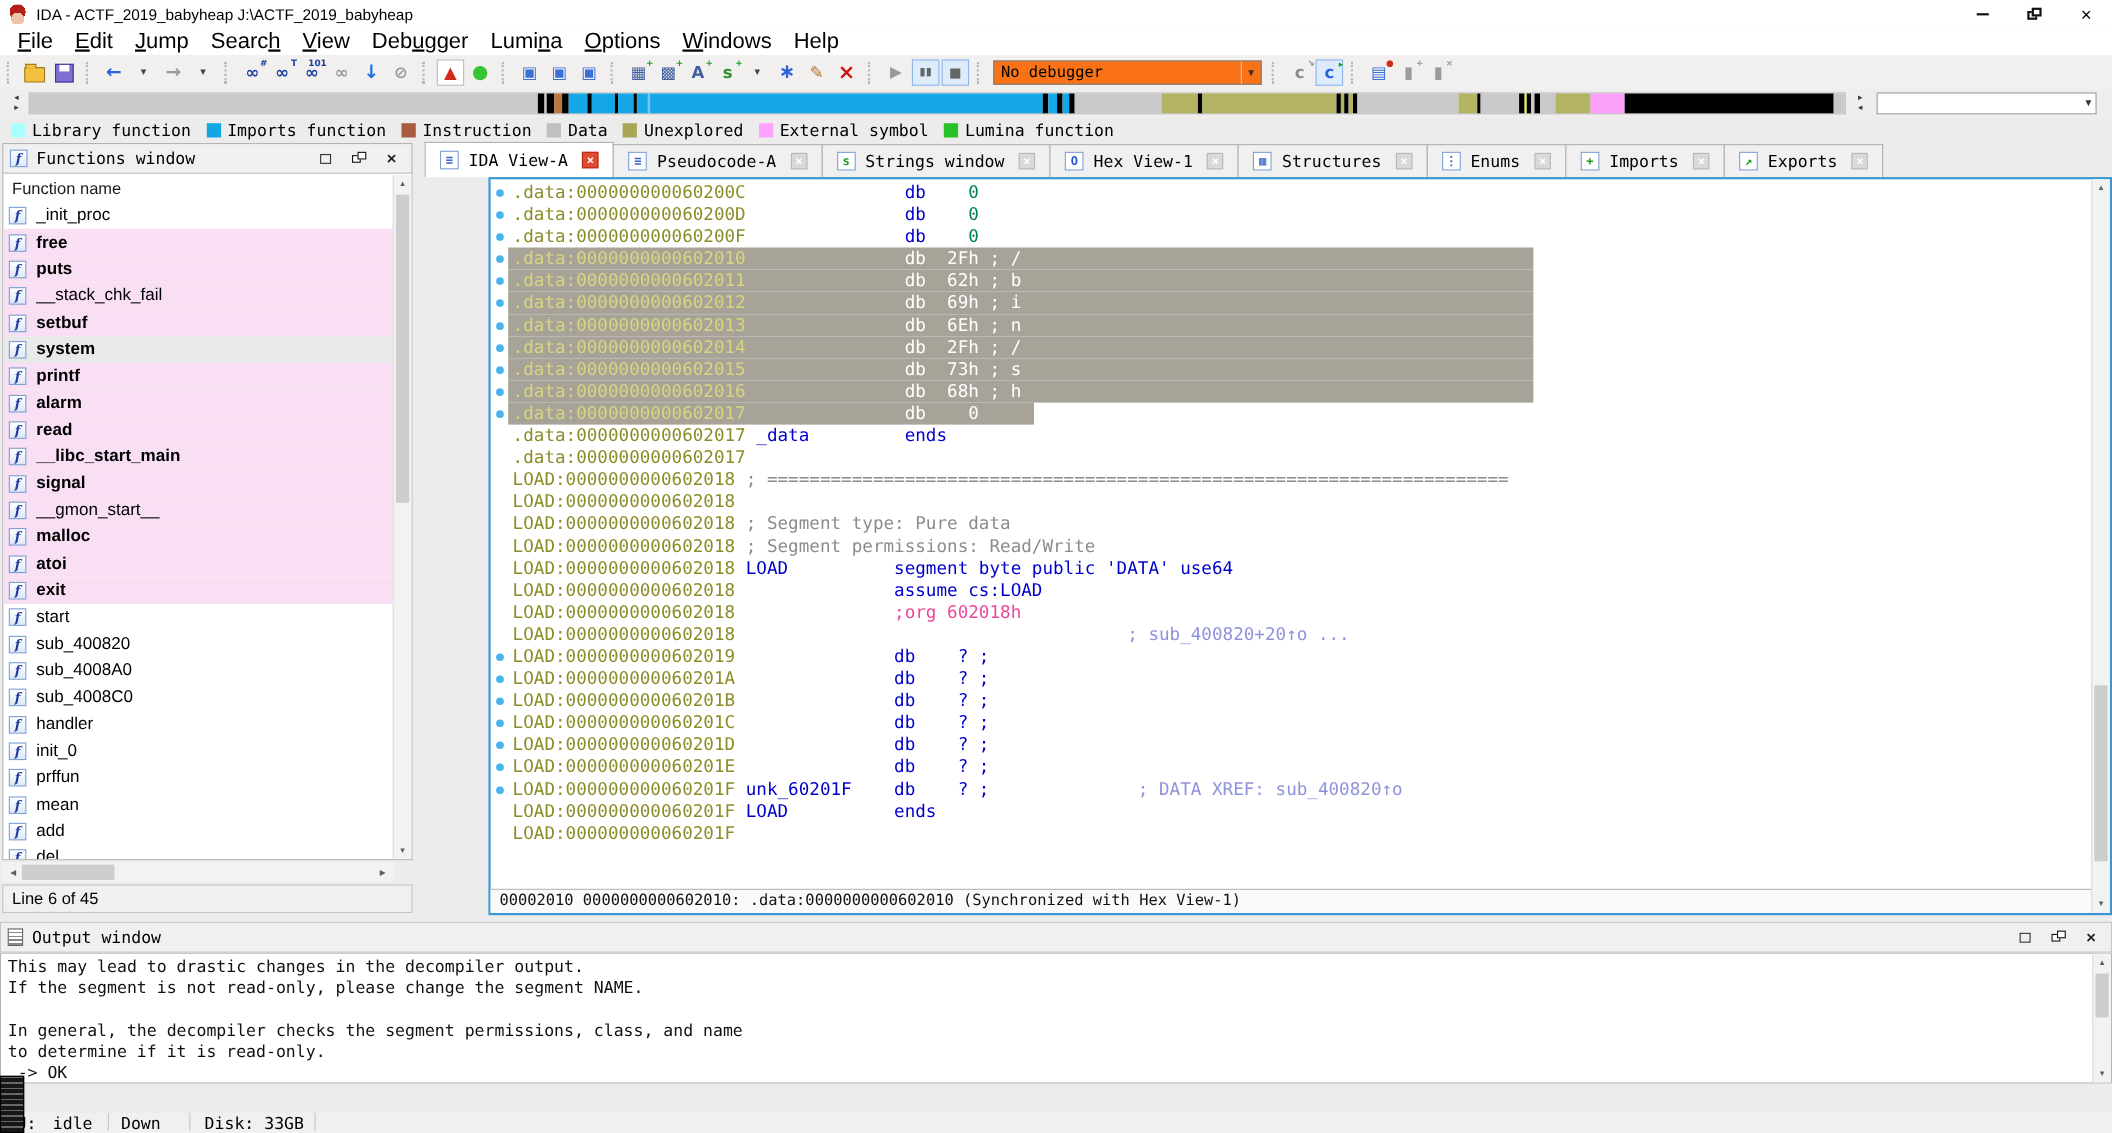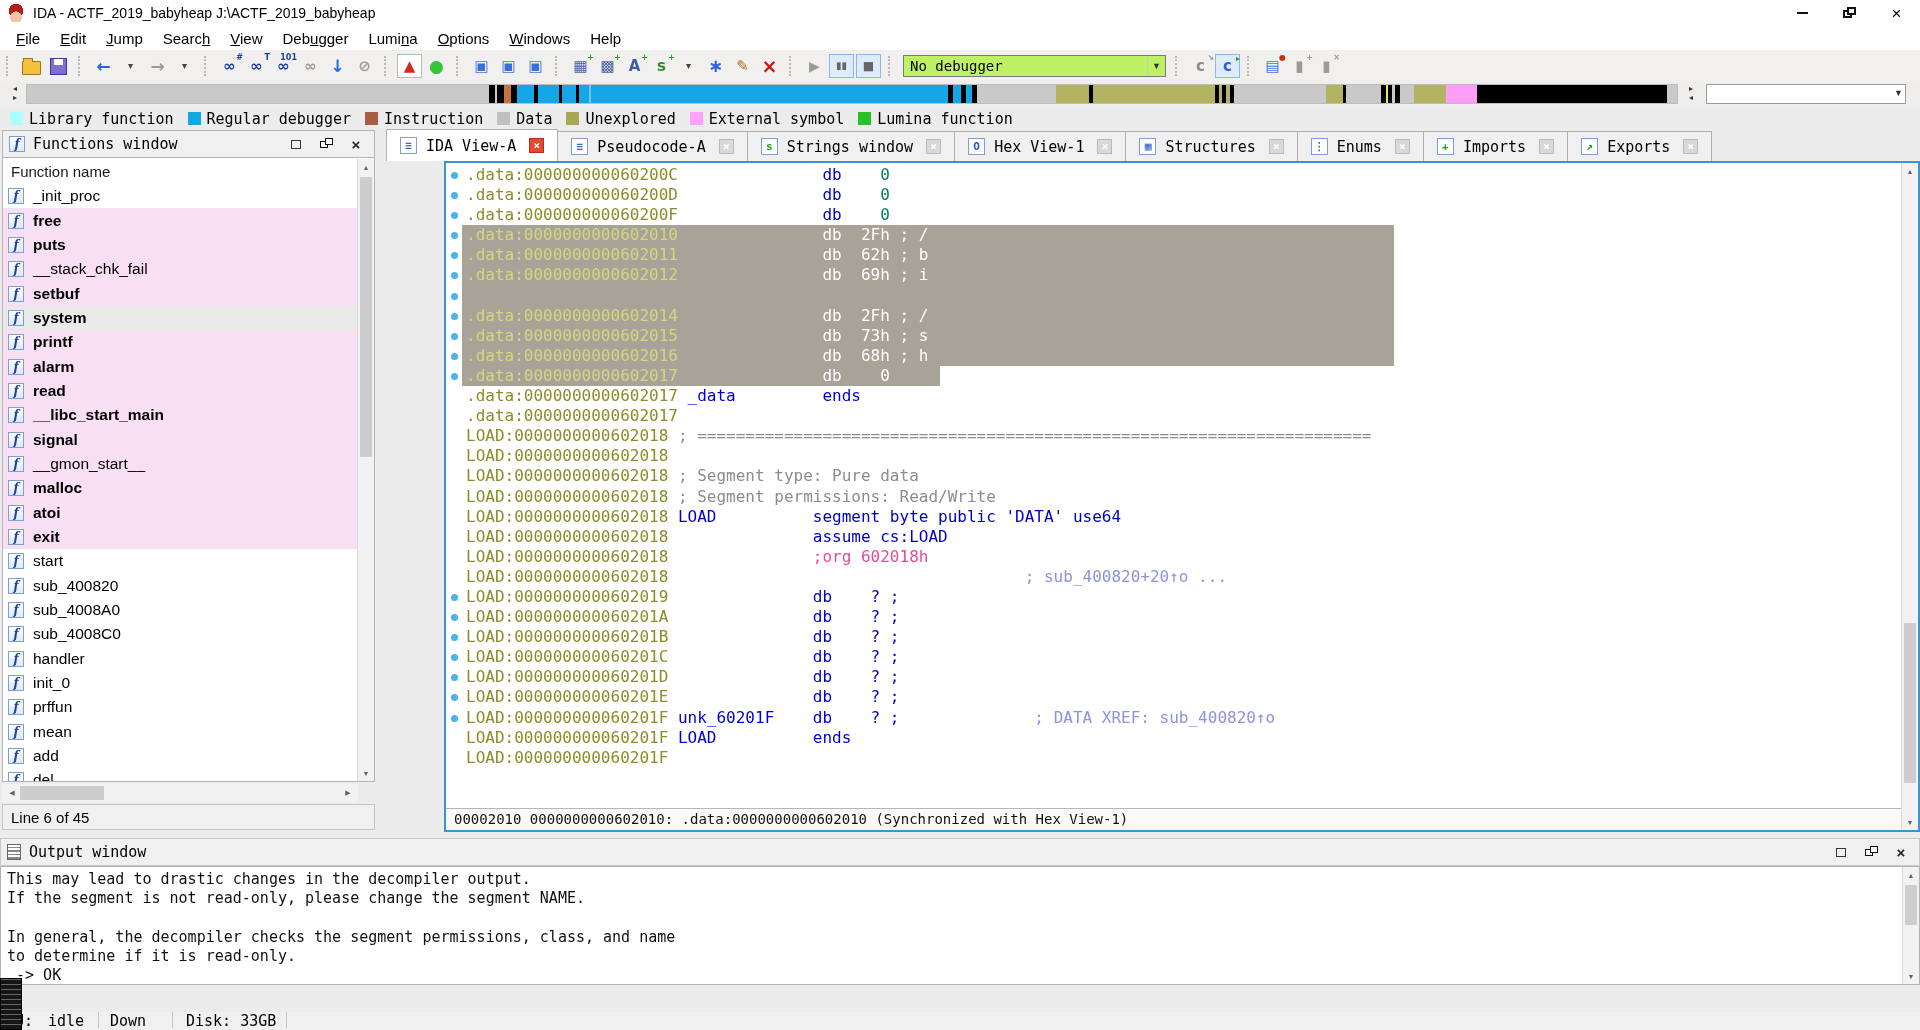--- a/index.html
+++ b/index.html
@@ -16,36 +16,36 @@
   .winbtns{margin-left:auto;display:flex;height:100%}
   .wb{width:47px;display:flex;align-items:center;justify-content:center;height:100%}
   .wb-min i{display:block;width:11px;height:2px;background:#111}
   .sq{display:block;width:10px;height:9px;border:2px solid #111;box-sizing:border-box}
   .rest{position:relative;width:13px;height:12px}
   .rest i{position:absolute;display:block;width:9px;height:8px;border:2px solid #111;box-sizing:border-box;background:#fff}
   .rest i.b{left:0;top:3px}.rest i.t{right:0;top:0}
   .wb-close{font-size:17px;line-height:1}
   
   .menubar{position:absolute;left:0;top:26px;width:1920px;height:24px;background:#fff;display:flex;align-items:center;padding-left:6px;box-sizing:border-box}
-  .mitem{padding:0 10px;font-size:15px}
+  .mitem{padding:0 10px;font-size:20px}
   .mitem .u{text-decoration:underline}
   
   .toolbar{position:absolute;left:0;top:50px;width:1920px;height:32px;background:#f1f0ee;
            display:flex;align-items:center;border-bottom:1px solid #e2e1df}
   .tbhandle{width:5px;height:20px;border-left:2px dotted #b9b9b9;margin:0 5px 0 6px}
   .tbi{width:25px;height:24px;display:flex;align-items:center;justify-content:center;position:relative;margin:0 1px;font-family:"DejaVu Sans",sans-serif}
   .tbi .g{font-size:15px;line-height:1}
   .tbi .sup{position:absolute;top:0;right:-1px;font-size:8px;font-weight:bold;line-height:1}
   .tbi.boxed{border:1px solid #8fb6e8;background:#ddebfb;box-sizing:border-box}
   .tbi.boxed2{border:1px solid #b9b9b9;background:#fff;box-sizing:border-box}
   .ic-open{width:17px;height:12px;background:#f2c23e;border:1px solid #a07818;border-radius:1px;position:relative;margin-top:3px}
   .ic-open:before{content:"";position:absolute;left:0;top:-4px;width:8px;height:3px;background:#f2c23e;border:1px solid #a07818;border-bottom:none}
   .ic-save{width:15px;height:15px;background:#7f6fd0;border:1px solid #3f3499;position:relative}
   .ic-save:before{content:"";position:absolute;left:3px;top:0;width:9px;height:6px;background:#fff}
-  .tbcombo{width:263px;height:22px;background:#bef264;border:1px solid #7a7a7a;display:flex;align-items:center;margin:0 3px;box-sizing:border-box}
+  .tbcombo{width:244px;height:22px;background:#f97316;border:1px solid #7a7a7a;display:flex;align-items:center;margin:0 3px;box-sizing:border-box}
   .tbcombo .val{font:14px "DejaVu Sans Mono",monospace;padding-left:6px;flex:1}
   .tbcombo .arr{width:17px;height:100%;border-left:1px solid #c9c9c9;display:flex;align-items:center;justify-content:center;font-size:9px;color:#333}
   
   .navrow{position:absolute;left:0;top:82px;width:1920px;height:25px;background:#efeeec}
   .navlarrows,.navrarrows{position:absolute;top:1px;width:14px;height:22px;display:flex;flex-direction:column;align-items:center;justify-content:center;font-size:8px;color:#333;line-height:1.1}
   .navlarrows{left:8px}.navrarrows{left:1684px}
   .navband{position:absolute;left:26px;top:2px;width:1652px;height:20px;display:flex;border:1px solid #bdbdbd;box-sizing:border-box}
   .navband div{height:100%}
   .navcombo{position:absolute;left:1706px;top:2px;width:200px;height:20px;background:#fff;border:1px solid #9a9a9a;box-sizing:border-box}
   .navcombo .arr{position:absolute;right:2px;top:3px;font-size:9px;color:#333}
@@ -356,21 +356,21 @@
       </div>
   </div>
 
   <div class="legend">
       <span class="litem">
         <span class="lsw" style="background: rgb(170, 255, 255);"></span>
         <span>Library function</span>
       </span>
       <span class="litem">
         <span class="lsw" style="background: rgb(18, 167, 227);"></span>
-        <span>Regular debugger</span>
+        <span>Imports function</span>
       </span>
       <span class="litem">
         <span class="lsw" style="background: rgb(168, 93, 66);"></span>
         <span>Instruction</span>
       </span>
       <span class="litem">
         <span class="lsw" style="background: rgb(192, 192, 192);"></span>
         <span>Data</span>
       </span>
       <span class="litem">
@@ -566,21 +566,21 @@
     </div>
 
   <div class="listingframe">
     <div class="lines" id="listing">
         <div class="ln"><span class="dot"></span><span class="lt"><span class="lt-a">.data:000000000060200C</span><span class="lt-p">               </span><span class="lt-k">db</span><span class="lt-p">    </span><span class="lt-v">0</span></span></div>
         <div class="ln"><span class="dot"></span><span class="lt"><span class="lt-a">.data:000000000060200D</span><span class="lt-p">               </span><span class="lt-k">db</span><span class="lt-p">    </span><span class="lt-v">0</span></span></div>
         <div class="ln"><span class="dot"></span><span class="lt"><span class="lt-a">.data:000000000060200F</span><span class="lt-p">               </span><span class="lt-k">db</span><span class="lt-p">    </span><span class="lt-v">0</span></span></div>
         <div class="ln s1"><span class="dot"></span><span class="lt"><span class="lt-a">.data:0000000000602010</span><span class="lt-p">               </span><span class="lt-k">db</span><span class="lt-p">  </span><span class="lt-v">2Fh</span><span class="lt-p"> </span><span class="lt-c">; /</span></span></div>
         <div class="ln s1"><span class="dot"></span><span class="lt"><span class="lt-a">.data:0000000000602011</span><span class="lt-p">               </span><span class="lt-k">db</span><span class="lt-p">  </span><span class="lt-v">62h</span><span class="lt-p"> </span><span class="lt-c">; b</span></span></div>
         <div class="ln s1"><span class="dot"></span><span class="lt"><span class="lt-a">.data:0000000000602012</span><span class="lt-p">               </span><span class="lt-k">db</span><span class="lt-p">  </span><span class="lt-v">69h</span><span class="lt-p"> </span><span class="lt-c">; i</span></span></div>
-        <div class="ln s1"><span class="dot"></span></div>
+        <div class="ln s1"><span class="dot"></span><span class="lt"><span class="lt-a">.data:0000000000602013</span><span class="lt-p">               </span><span class="lt-k">db</span><span class="lt-p">  </span><span class="lt-v">6Eh</span><span class="lt-p"> </span><span class="lt-c">; n</span></span></div>
         <div class="ln s1"><span class="dot"></span><span class="lt"><span class="lt-a">.data:0000000000602014</span><span class="lt-p">               </span><span class="lt-k">db</span><span class="lt-p">  </span><span class="lt-v">2Fh</span><span class="lt-p"> </span><span class="lt-c">; /</span></span></div>
         <div class="ln s1"><span class="dot"></span><span class="lt"><span class="lt-a">.data:0000000000602015</span><span class="lt-p">               </span><span class="lt-k">db</span><span class="lt-p">  </span><span class="lt-v">73h</span><span class="lt-p"> </span><span class="lt-c">; s</span></span></div>
         <div class="ln s1"><span class="dot"></span><span class="lt"><span class="lt-a">.data:0000000000602016</span><span class="lt-p">               </span><span class="lt-k">db</span><span class="lt-p">  </span><span class="lt-v">68h</span><span class="lt-p"> </span><span class="lt-c">; h</span></span></div>
         <div class="ln s2"><span class="dot"></span><span class="lt"><span class="lt-a">.data:0000000000602017</span><span class="lt-p">               </span><span class="lt-k">db</span><span class="lt-p">    </span><span class="lt-v">0</span></span></div>
         <div class="ln"><span class="lt"><span class="lt-a">.data:0000000000602017</span><span class="lt-p"> </span><span class="lt-n">_data</span><span class="lt-p">         </span><span class="lt-k">ends</span></span></div>
         <div class="ln"><span class="lt"><span class="lt-a">.data:0000000000602017</span></span></div>
         <div class="ln"><span class="lt"><span class="lt-a">LOAD:0000000000602018</span><span class="lt-p"> </span><span class="lt-c">; ======================================================================</span></span></div>
         <div class="ln"><span class="lt"><span class="lt-a">LOAD:0000000000602018</span></span></div>
         <div class="ln"><span class="lt"><span class="lt-a">LOAD:0000000000602018</span><span class="lt-p"> </span><span class="lt-c">; Segment type: Pure data</span></span></div>
         <div class="ln"><span class="lt"><span class="lt-a">LOAD:0000000000602018</span><span class="lt-p"> </span><span class="lt-c">; Segment permissions: Read/Write</span></span></div>

